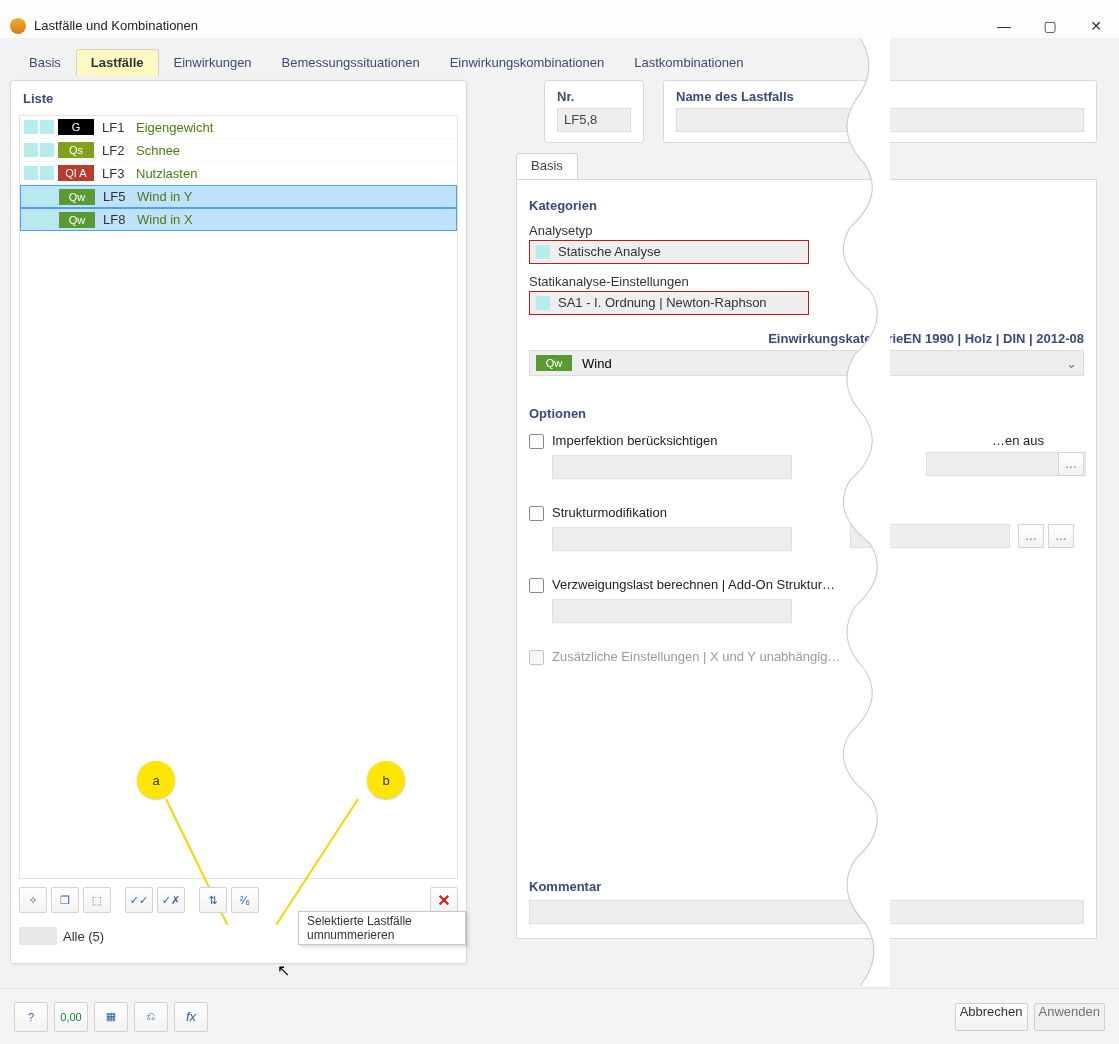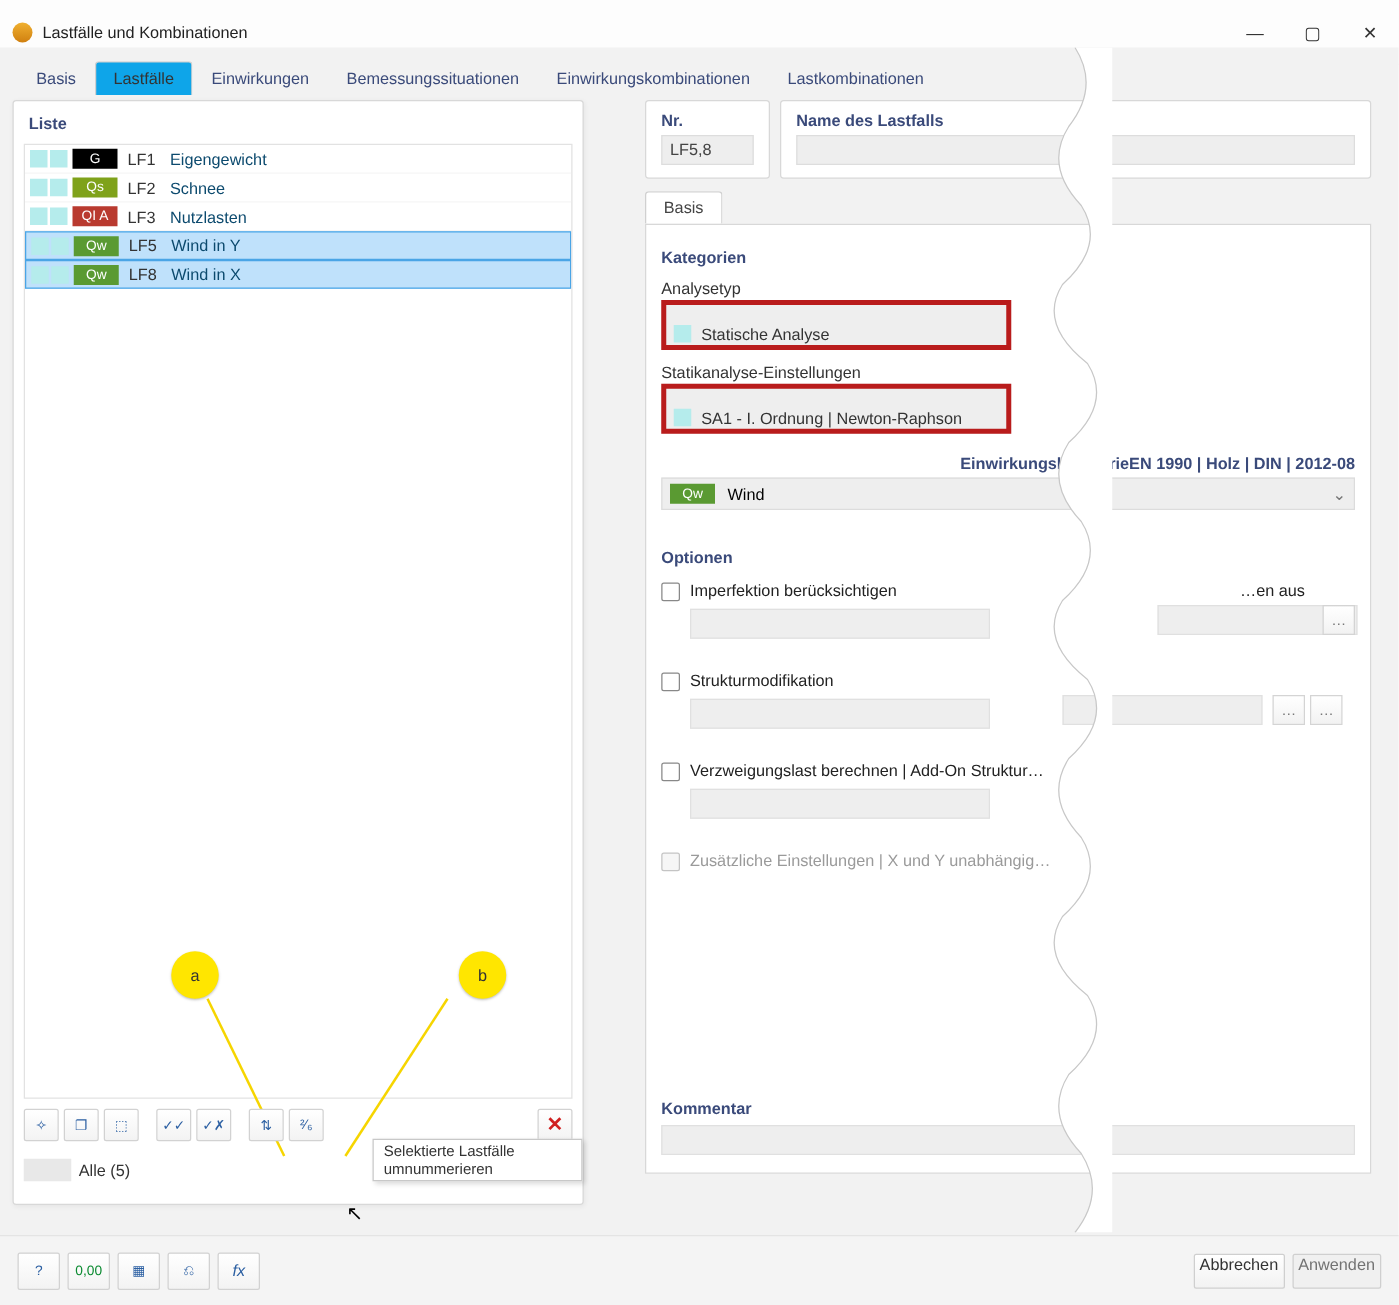--- a/index.html
+++ b/index.html
@@ -11,66 +11,66 @@
   .titlebar .title { flex: 1; font-size: 13px; color:#222; }
   .winbtns { display: flex; }
   .winbtn { width: 46px; height: 30px; display: flex; align-items: center; justify-content: center; font-size:14px; color:#333; }
 
   
   .client { position:absolute; left:0; right:0; top:38px; bottom:0; background:#f2f2f2; padding:8px; }
 
   
   .tabstrip { display:flex; align-items:flex-end; height:30px; margin-left:6px; }
   .tab { padding:5px 14px 6px 14px; color:#3a4a7a; border:1px solid transparent; border-bottom:none; border-radius:3px 3px 0 0; cursor:default; }
-  .tab.active { background:#0ea5e9; border-color:#d0d0d0; color:#333; font-weight:400;}
+  .tab.active { background:#fef9c3; border-color:#d0d0d0; color:#333; font-weight:700;}
   .tabbody { background:#fff; border:1px solid #d8d8d8; border-radius:3px; position:absolute; left:10px; top:42px; width:457px; bottom:80px; box-shadow: inset 0 0 0 1px #fff, 1px 1px 4px rgba(0,0,0,0.05);}
 
   
   .panel-title { color:#3a4a7a; font-weight:600; padding:10px 12px 4px 12px; }
   .listwrap { position:absolute; top:34px; left:8px; right:8px; bottom:84px; border:1px solid #e2e2e2; background:#fff; overflow-y:auto; }
   .row { height:23px; display:flex; align-items:center; border-bottom:1px solid #f6f6f6; }
   .row.sel { background:#bfe1fb; border:1px solid #4aa5e6; }
   .row .pad { width:4px; }
   .chip1 { width:14px; height:14px; margin-right:2px; background:#b5ecec; }
   .chip2 { width:14px; height:14px; margin-right:4px; background:#b5ecec; }
   .tagG    { width:36px; height:16px; background:#000;   color:#fff; font-size:11px; display:flex; align-items:center; justify-content:center; margin-right:8px; }
   .tagQs   { width:36px; height:16px; background:#7fa21a; color:#fff; font-size:11px; display:flex; align-items:center; justify-content:center; margin-right:8px;}
   .tagQI   { width:36px; height:16px; background:#b93a2f; color:#fff; font-size:11px; display:flex; align-items:center; justify-content:center; margin-right:8px;}
   .tagQw   { width:36px; height:16px; background:#5a9a32; color:#fff; font-size:11px; display:flex; align-items:center; justify-content:center; margin-right:8px;}
   .col-id  { width:34px; color:#333; }
-  .col-name{ flex:1; color:#0c4a6e; }
+  .col-name{ flex:1; color:#4d7c0f; }
 
   
   .list-tbar { position:absolute; left:8px; right:8px; bottom:48px; height:30px; display:flex; align-items:center; gap:4px; }
   .tbtn { width:28px; height:26px; border:1px solid #d2d2d2; background:linear-gradient(#fff,#f3f3f3); border-radius:2px; display:flex; align-items:center; justify-content:center; font-size:11px; color:#2b5fa2; cursor:default;}
   .tbtn.del { color:#d02020; font-weight:bold; font-size:16px; margin-left:auto; }
   .filterrow { position:absolute; left:8px; right:8px; bottom:14px; height:26px; display:flex; align-items:center; }
   .filterrow .bar { width:38px; height:18px; background:#e8e8e8; margin-right:6px;}
   .filterrow .lbl { color:#333; }
   .tooltip { position:absolute; bottom:18px; left:287px; background:#fff; border:1px solid #c8c8c8; padding:2px 8px; font-size:12px; color:#333; box-shadow:2px 2px 4px rgba(0,0,0,0.15);}
 
   
   .balloon { position:absolute; width:38px; height:38px; border-radius:50%; background:#ffe600; display:flex; align-items:center; justify-content:center; font-size:18px; color:#333; box-shadow:0 1px 2px rgba(0,0,0,0.25);}
   .bline { position:absolute; background:#f6d500; transform-origin:top center; }
 
   
   .rpanel { position:absolute; left:516px; top:42px; right:22px; bottom:80px; }
   .fieldgroup { background:#fff; border:1px solid #d8d8d8; border-radius:3px; padding:8px 12px 10px 12px; display:flex; flex-direction:column; }
-  .hdr { display:flex; gap:8px; margin-bottom:10px;}
+  .hdr { display:flex; gap:19px; margin-bottom:10px;margin-left:28px;}
   .hdr .box1 { width:100px; }
   .hdr .box2 { flex:1; }
   .label { color:#3a4a7a; font-weight:600; margin-bottom:4px;}
   .readonly { height:24px; background:#eee; border:1px solid #ddd; padding:3px 6px; color:#444;}
 
   .subtabstrip { display:flex; height:26px; margin-top:2px;}
   .subtab { padding:4px 14px; border:1px solid #d0d0d0; border-bottom:none; background:#fff; color:#444; border-radius:3px 3px 0 0;}
   .subbody { border:1px solid #d8d8d8; background:#fff; padding:12px; position:relative; min-height:760px;}
 
   .sect { color:#3a4a7a; font-weight:600; margin:6px 0 4px 0; }
-  .grayfield { height:24px; background:#eee; border:4px solid #b91c1c; display:flex; align-items:flex-start; padding:16px 6px; color:#333; width:280px;}
+  .grayfield { height:24px; background:#eee; border:1px solid #b91c1c; display:flex; align-items:flex-end; padding:4px 6px; color:#333; width:280px;}
   .grayfield .sw { width:14px;height:14px;background:#b5ecec;margin-right:8px;}
   .subt { color:#333; margin:10px 0 2px 0;}
 
   .catrow { display:flex; align-items:center; justify-content:flex-end; margin-top:16px;padding-left:20px;}
   .standard { color:#3a4a7a; font-weight:600;}
   .catselect { margin-top:4px; height:26px; background:#eee; border:1px solid #dcdcdc; display:flex; align-items:center; padding:0 6px; width:100%;}
   .catselect .tag { width:36px;height:16px;background:#5a9a32;color:#fff;font-size:11px;display:flex;align-items:center;justify-content:center;margin-right:10px;}
   .catselect .arrow { margin-left:auto; color:#777;}
 
   .optrow { display:flex; align-items:flex-start; margin-top:12px; }

